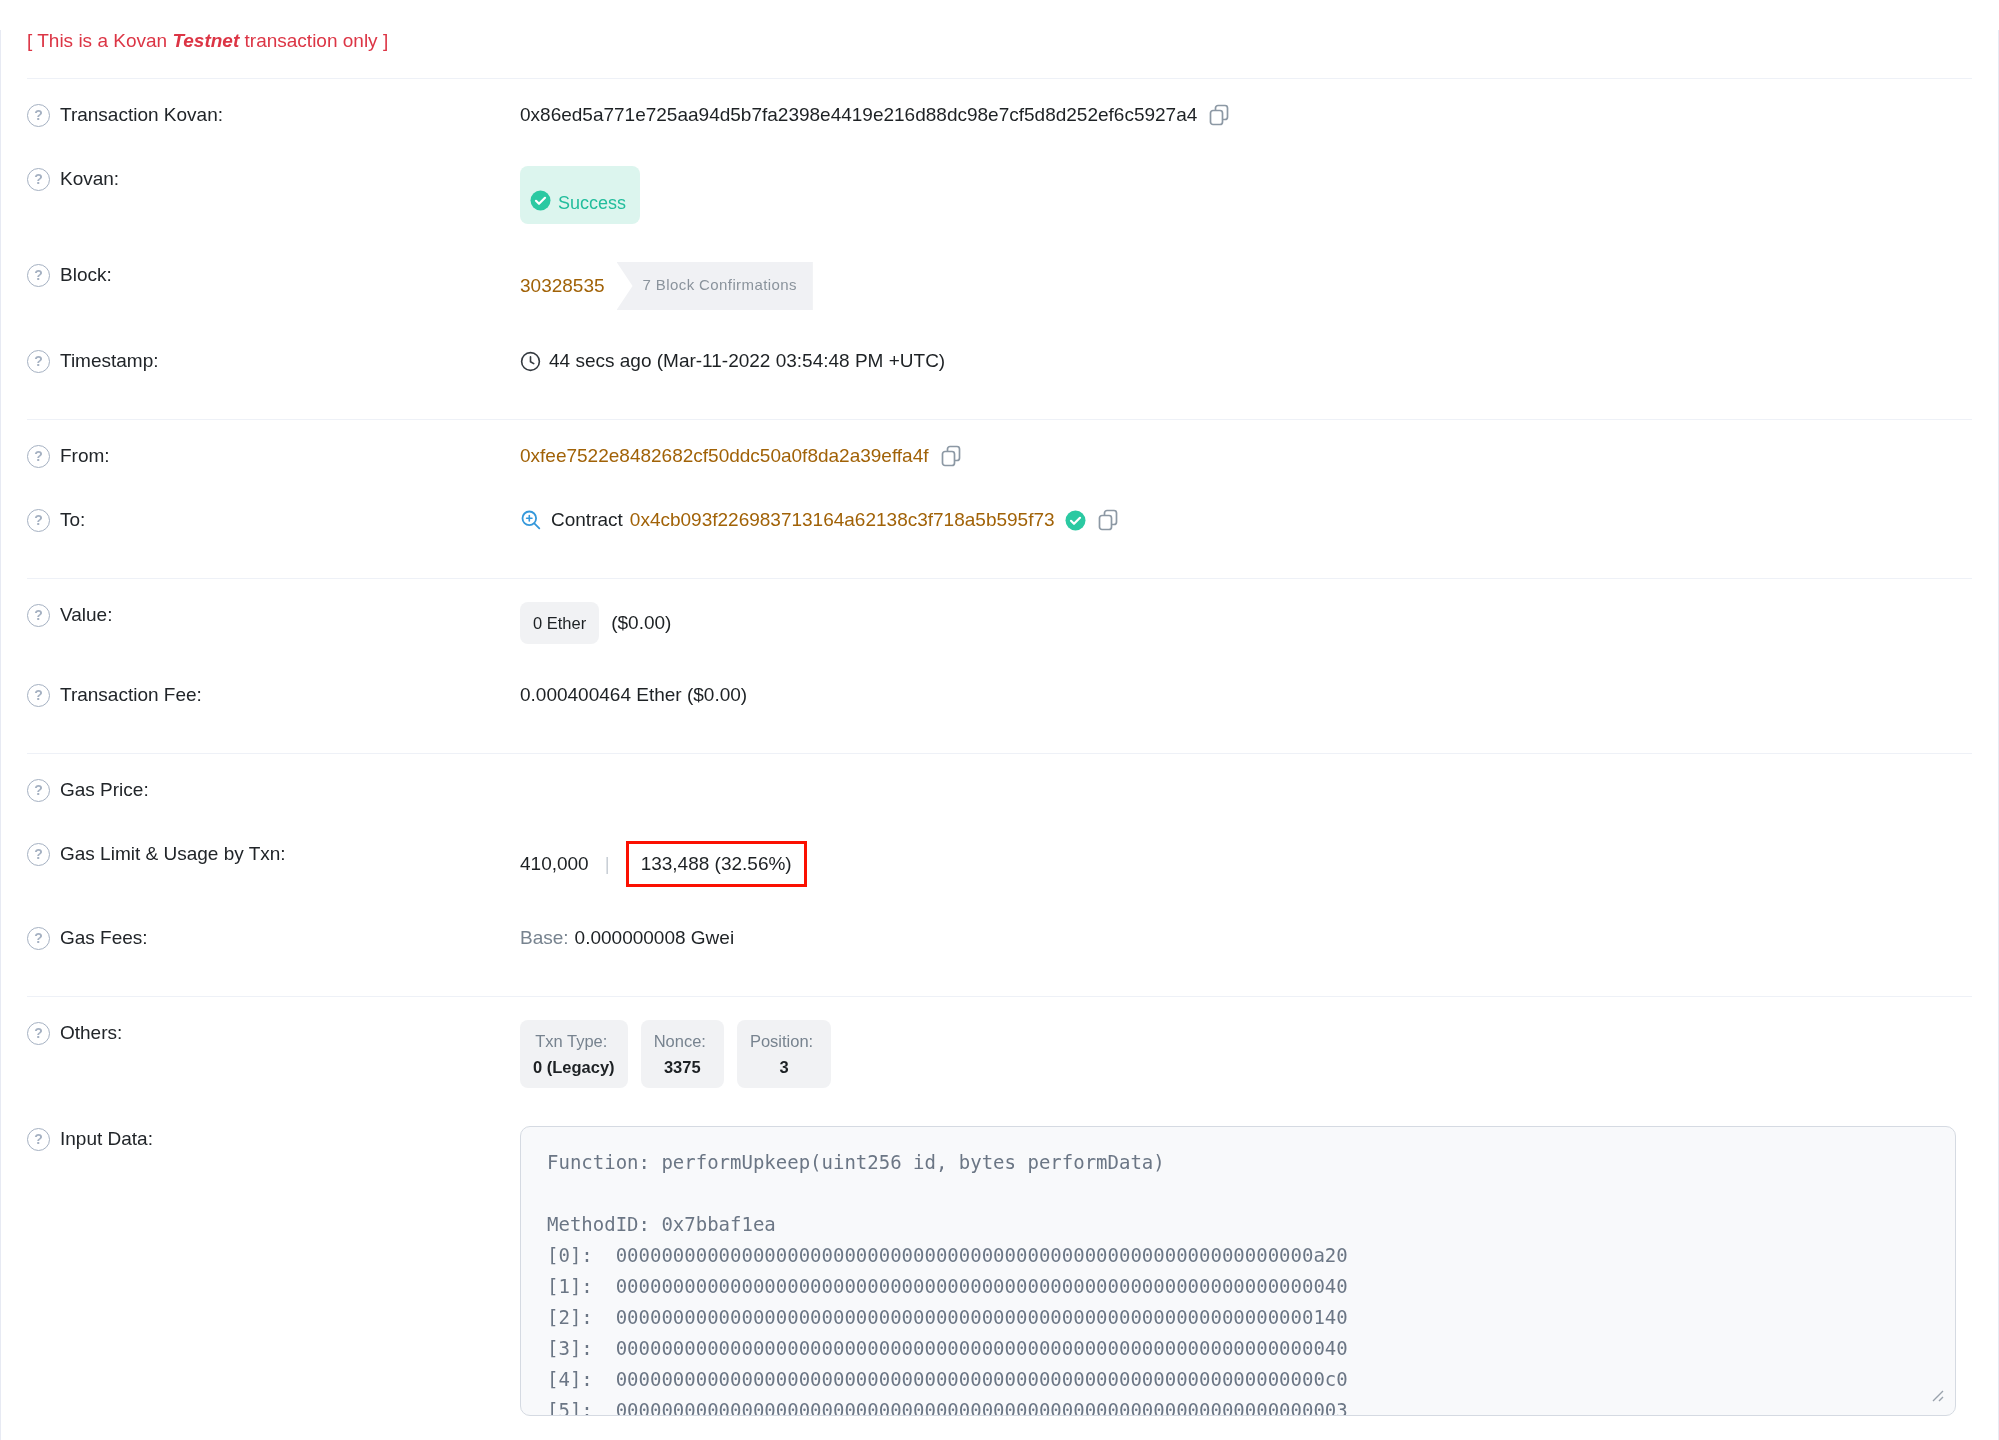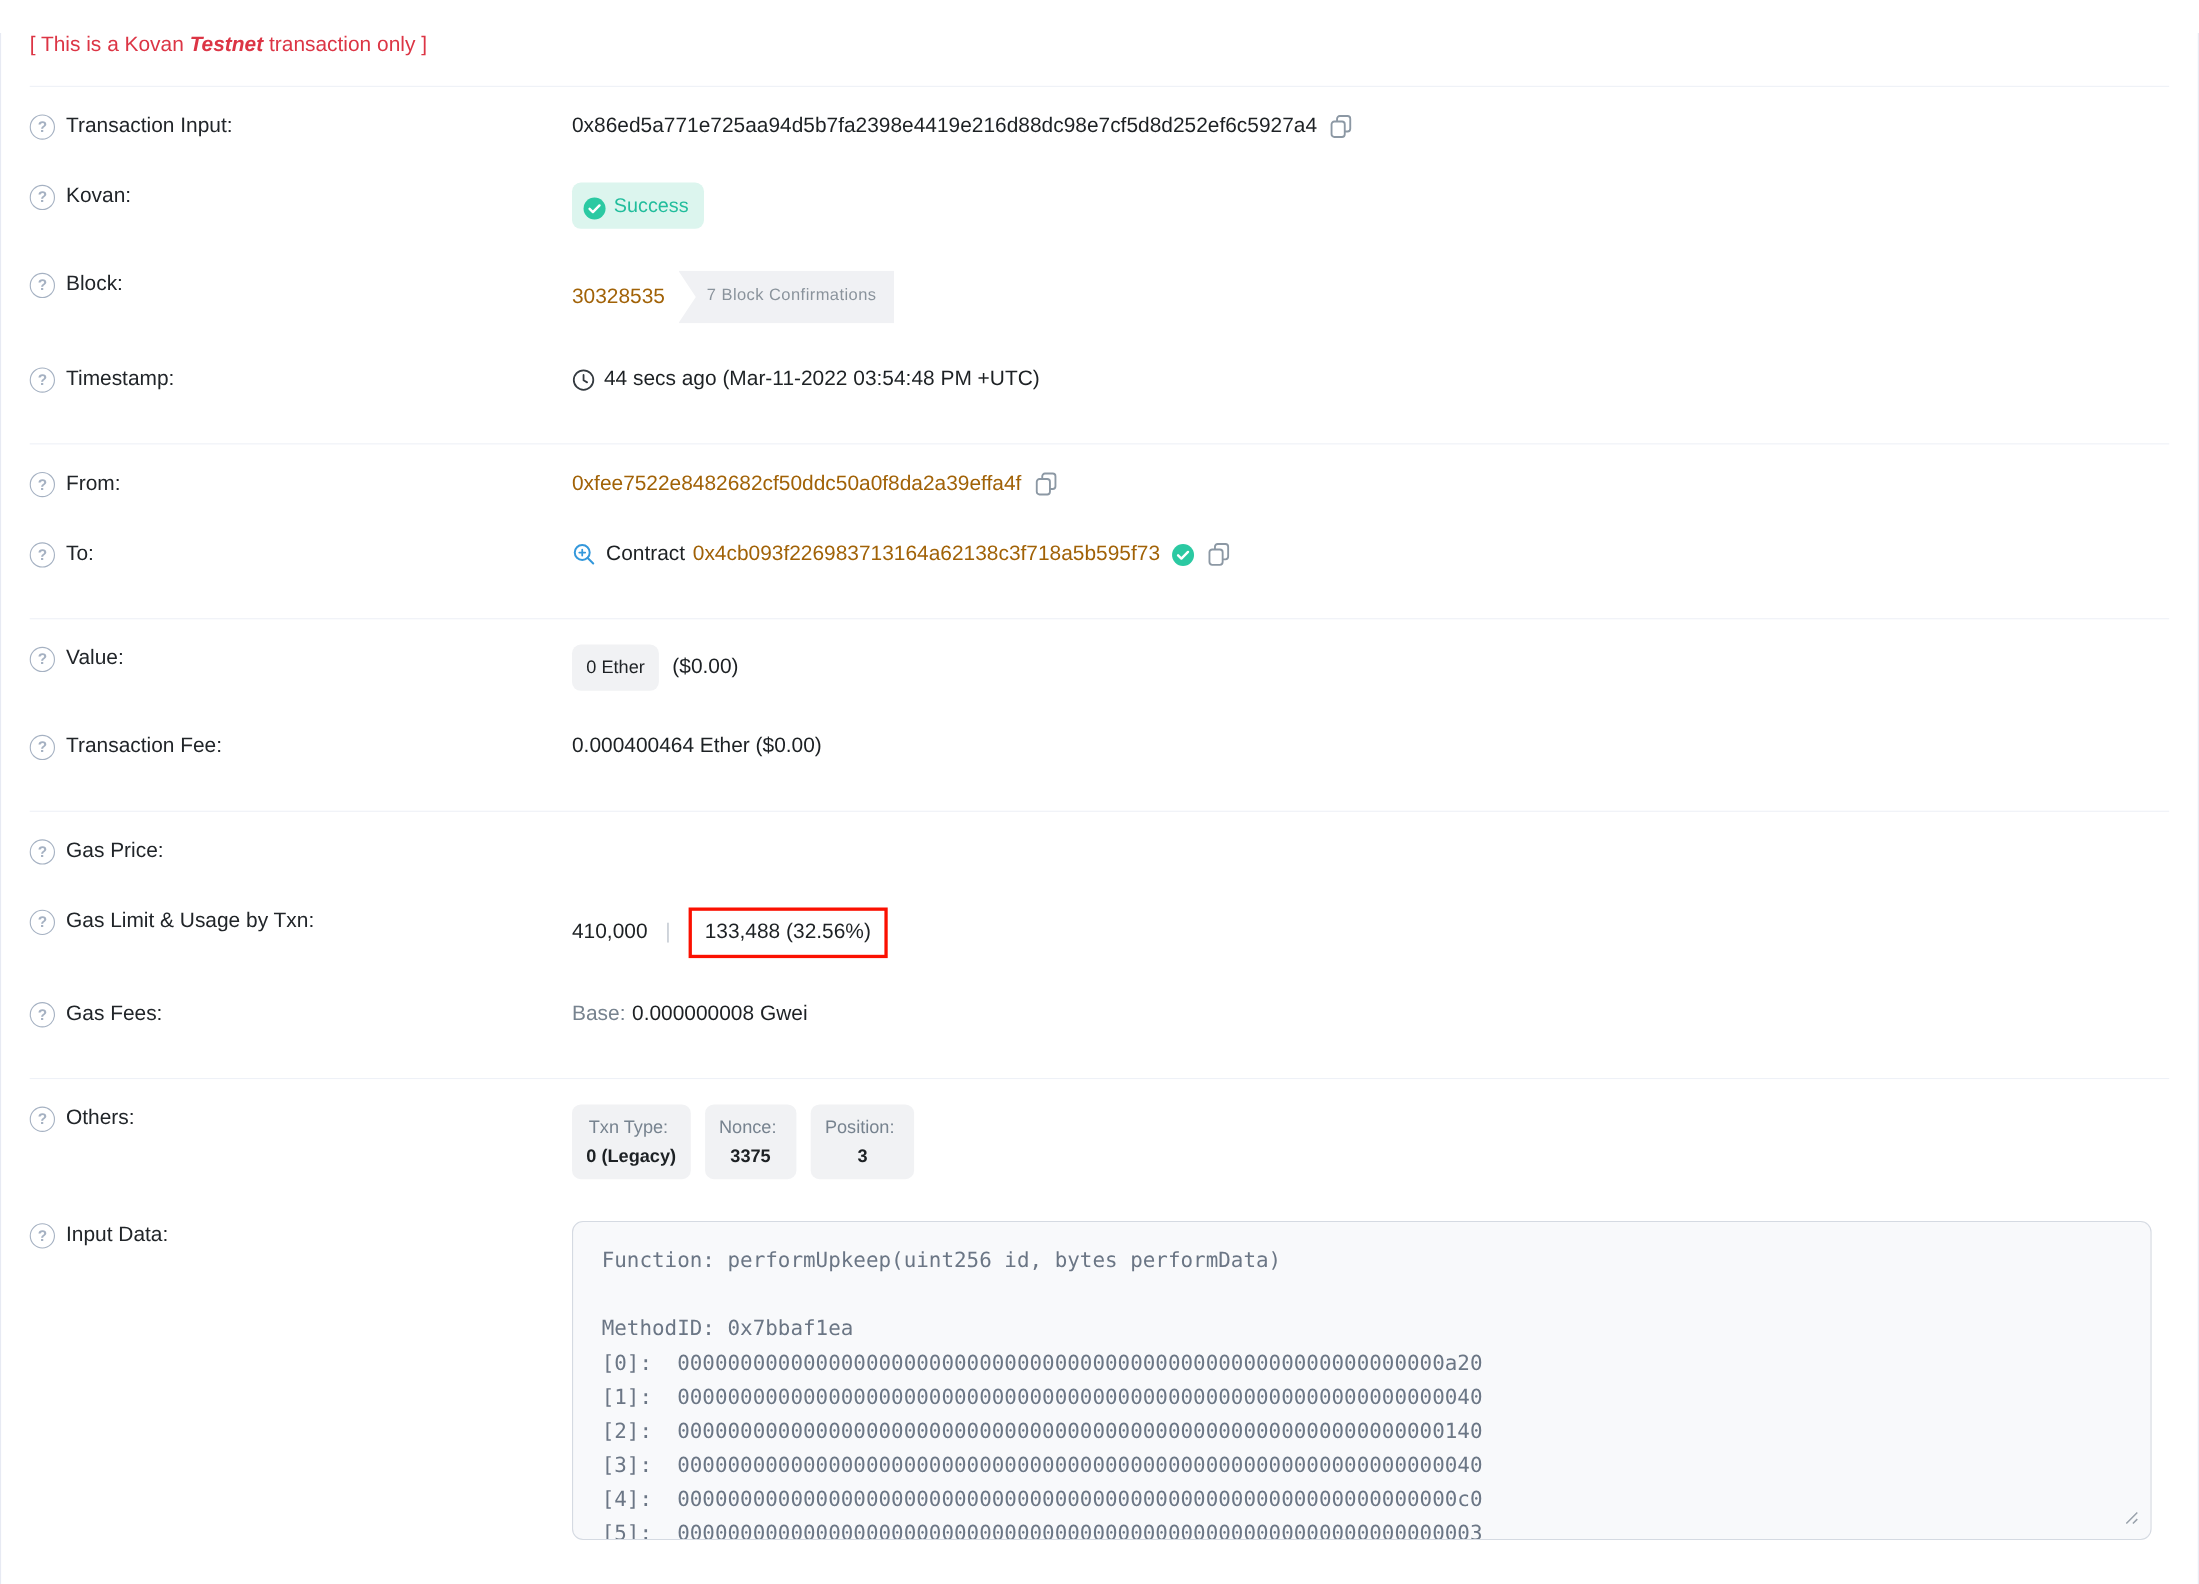--- a/index.html
+++ b/index.html
@@ -54,23 +54,23 @@
     width: 23px; height: 23px; flex-shrink: 0;
     border: 1.6px solid #a5b1c2; border-radius: 50%;
     color: #a5b1c2; font-size: 14px; font-weight: 700;
     display: inline-flex; align-items: center; justify-content: center;
     margin-right: 10px;
   }
   a.link { color: #a16207; text-decoration: none; cursor: pointer; }
   .icon-btn { margin-left: 12px; cursor: pointer; display: inline-flex; }
   
   .badge-success {
-    display: inline-flex; align-items: flex-end;
+    display: inline-flex; align-items: flex-start;
     background: #dcf5ee; color: #21bd9c;
-    border-radius: 8px; padding: 8px 14px 8px 10px;
+    border-radius: 8px; padding: 24px 14px 8px 10px;
     font-size: 18px;
   }
   .badge-success svg { margin-right: 7px; }
   .badge-confirm {
     display: inline-flex; align-items: center;
     background: #f0f1f4; color: #8a939c;
     font-size: 15px; letter-spacing: 0.4px;
     padding: 10px 16px 12px 26px; margin-left: 12px;
     clip-path: polygon(0 0, 16px 50%, 0 100%, 100% 100%, 100% 0);
   }
@@ -123,21 +123,21 @@
 
   <div class="main">
 
     <div class="warning"><span>[ This is a Kovan </span><b>Testnet</b><span> transaction only ]</span></div>
 
     <hr class="sep">
 
     <div class="row">
       <div class="row-label">
         <span class="help">?</span>
-        <span>Transaction Input:</span>
+        <span>Transaction Kovan:</span>
       </div>
       <div class="row-value">
         <span>0x86ed5a771e725aa94d5b7fa2398e4419e216d88dc98e7cf5d8d252ef6c5927a4</span>
         <span class="icon-btn">
           <svg width="21" height="23" viewBox="0 0 21 23">
               <rect x="6.5" y="1.5" width="12" height="14" rx="2.5" fill="none" stroke="#8c98a4" stroke-width="1.7"></rect>
               <rect x="1.5" y="6.5" width="12" height="14" rx="2.5" fill="#fff" stroke="#8c98a4" stroke-width="1.7"></rect>
             </svg>
         </span>
       </div>

